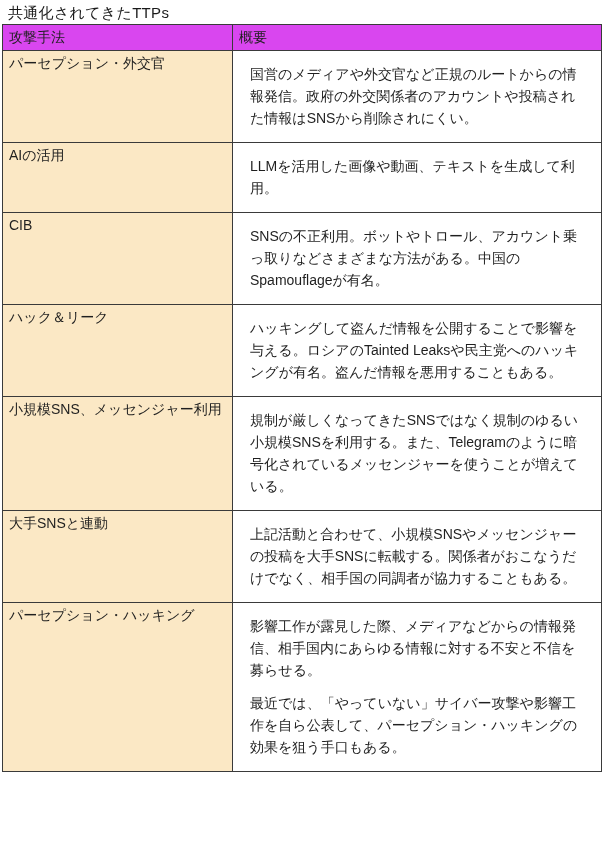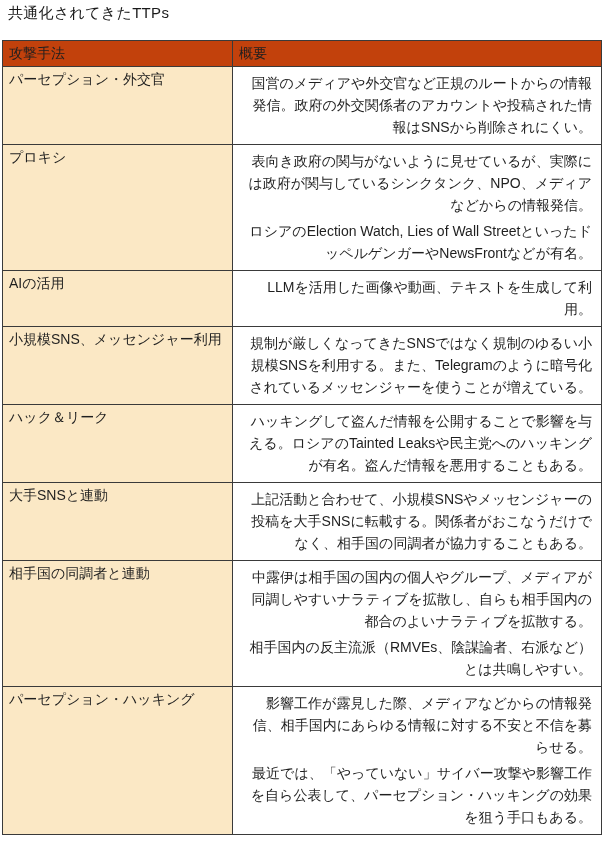--- a/index.html
+++ b/index.html
@@ -13,21 +13,21 @@
     color: #1f1f1f;
     -webkit-font-smoothing: antialiased;
   }
   .doc {
     padding-top: 2px;
   }
   .page-title {
     font-size: 15px;
     font-weight: 400;
     line-height: 20px;
-    margin: 1px 0 17px 8px;
+    margin: 1px 0 1px 8px;
     color: #1a1a1a;
     letter-spacing: 0.3px;
   }
   table.ttp-table {
     border-collapse: collapse;
     table-layout: fixed;
     width: 599px;
     margin-left: 2px;
     background: #ffffff;
   }
@@ -38,32 +38,31 @@
     font-size: 14px;
     font-weight: 400;
     line-height: 22px;
     padding: 1px 5px 2px 6px;
     vertical-align: top;
     text-align: left;
     word-break: break-word;
     overflow-wrap: break-word;
   }
   th.header-cell {
-    background: #c2410c;
+    background: #d946ef;
   }
   td.method-cell {
     background: #fbe8c5;
   }
   td.summary-cell {
     background: #ffffff;
   }
   td.summary-cell p {
-    margin: 4px;
+    margin: 11px;
     padding: 0;
-    text-align: right;
   }
 </style>
 </head>
 <body>
 
 <div class="doc">
 
   <div class="page-title">共通化されてきたTTPs</div>
 
   <table class="ttp-table">
@@ -79,65 +78,57 @@
     </thead>
     <tbody>
 
       <tr>
         <td class="method-cell">パーセプション・外交官</td>
         <td class="summary-cell">
           <p>国営のメディアや外交官など正規のルートからの情報発信。政府の外交関係者のアカウントや投稿された情報はSNSから削除されにくい。</p>
         </td>
       </tr>
 
-      <tr>
-        <td class="method-cell">プロキシ</td>
-        <td class="summary-cell">
-          <p>表向き政府の関与がないように見せているが、実際には政府が関与しているシンクタンク、NPO、メディアなどからの情報発信。</p>
-          <p>ロシアのElection Watch, Lies of Wall StreetといったドッペルゲンガーやNewsFrontなどが有名。</p>
-        </td>
-      </tr>
 
       <tr>
         <td class="method-cell">AIの活用</td>
         <td class="summary-cell">
           <p>LLMを活用した画像や動画、テキストを生成して利用。</p>
         </td>
       </tr>
 
-
       <tr>
-        <td class="method-cell">小規模SNS、メッセンジャー利用</td>
+        <td class="method-cell">CIB</td>
         <td class="summary-cell">
-          <p>規制が厳しくなってきたSNSではなく規制のゆるい小規模SNSを利用する。また、Telegramのように暗号化されているメッセンジャーを使うことが増えている。</p>
+          <p>SNSの不正利用。ボットやトロール、アカウント乗っ取りなどさまざまな方法がある。中国のSpamouflageが有名。</p>
         </td>
       </tr>
 
       <tr>
         <td class="method-cell">ハック＆リーク</td>
         <td class="summary-cell">
           <p>ハッキングして盗んだ情報を公開することで影響を与える。ロシアのTainted Leaksや民主党へのハッキングが有名。盗んだ情報を悪用することもある。</p>
         </td>
       </tr>
 
       <tr>
+        <td class="method-cell">小規模SNS、メッセンジャー利用</td>
+        <td class="summary-cell">
+          <p>規制が厳しくなってきたSNSではなく規制のゆるい小規模SNSを利用する。また、Telegramのように暗号化されているメッセンジャーを使うことが増えている。</p>
+        </td>
+      </tr>
+
+      <tr>
         <td class="method-cell">大手SNSと連動</td>
         <td class="summary-cell">
           <p>上記活動と合わせて、小規模SNSやメッセンジャーの投稿を大手SNSに転載する。関係者がおこなうだけでなく、相手国の同調者が協力することもある。</p>
         </td>
       </tr>
 
 
-      <tr>
-        <td class="method-cell">相手国の同調者と連動</td>
-        <td class="summary-cell">
-          <p>中露伊は相手国の国内の個人やグループ、メディアが同調しやすいナラティブを拡散し、自らも相手国内の都合のよいナラティブを拡散する。</p>
-          <p>相手国内の反主流派（RMVEs、陰謀論者、右派など）とは共鳴しやすい。</p>
-        </td>
-      </tr>
 
 
       <tr>
         <td class="method-cell">パーセプション・ハッキング</td>
         <td class="summary-cell">
           <p>影響工作が露見した際、メディアなどからの情報発信、相手国内にあらゆる情報に対する不安と不信を募らせる。</p>
           <p>最近では、「やっていない」サイバー攻撃や影響工作を自ら公表して、パーセプション・ハッキングの効果を狙う手口もある。</p>
         </td>
       </tr>
 

